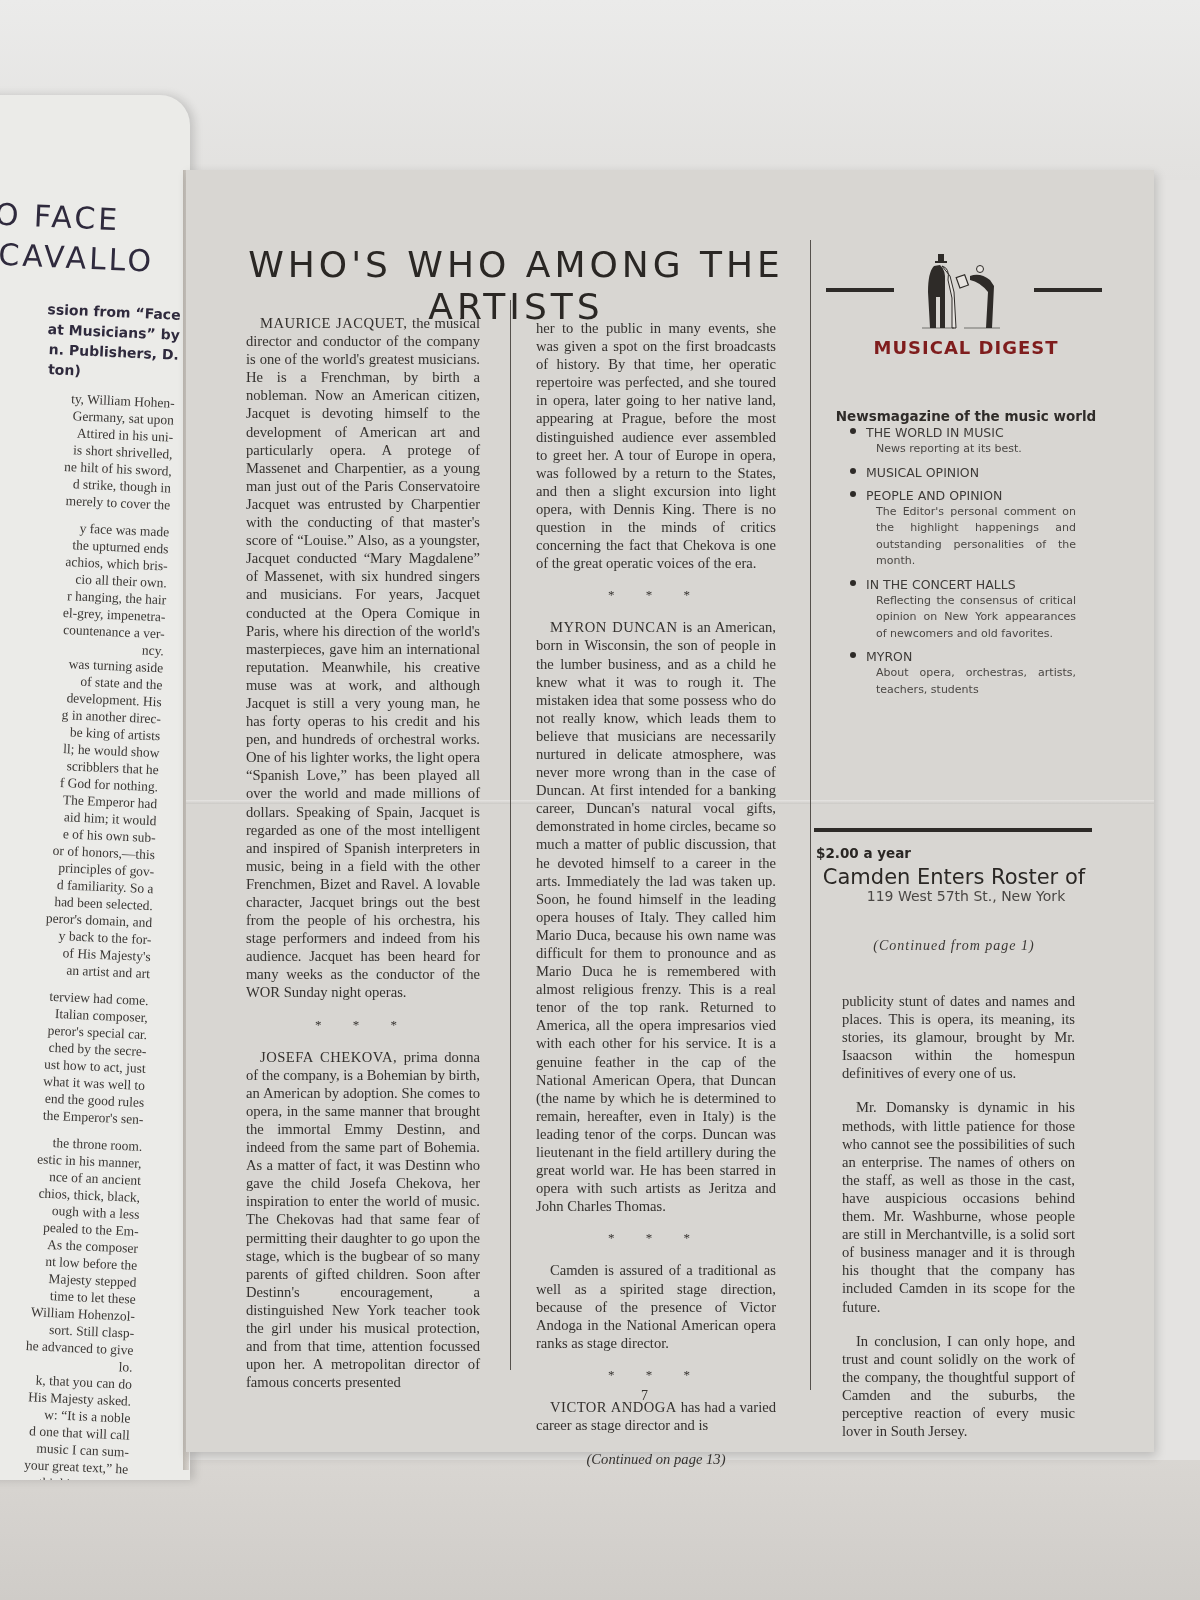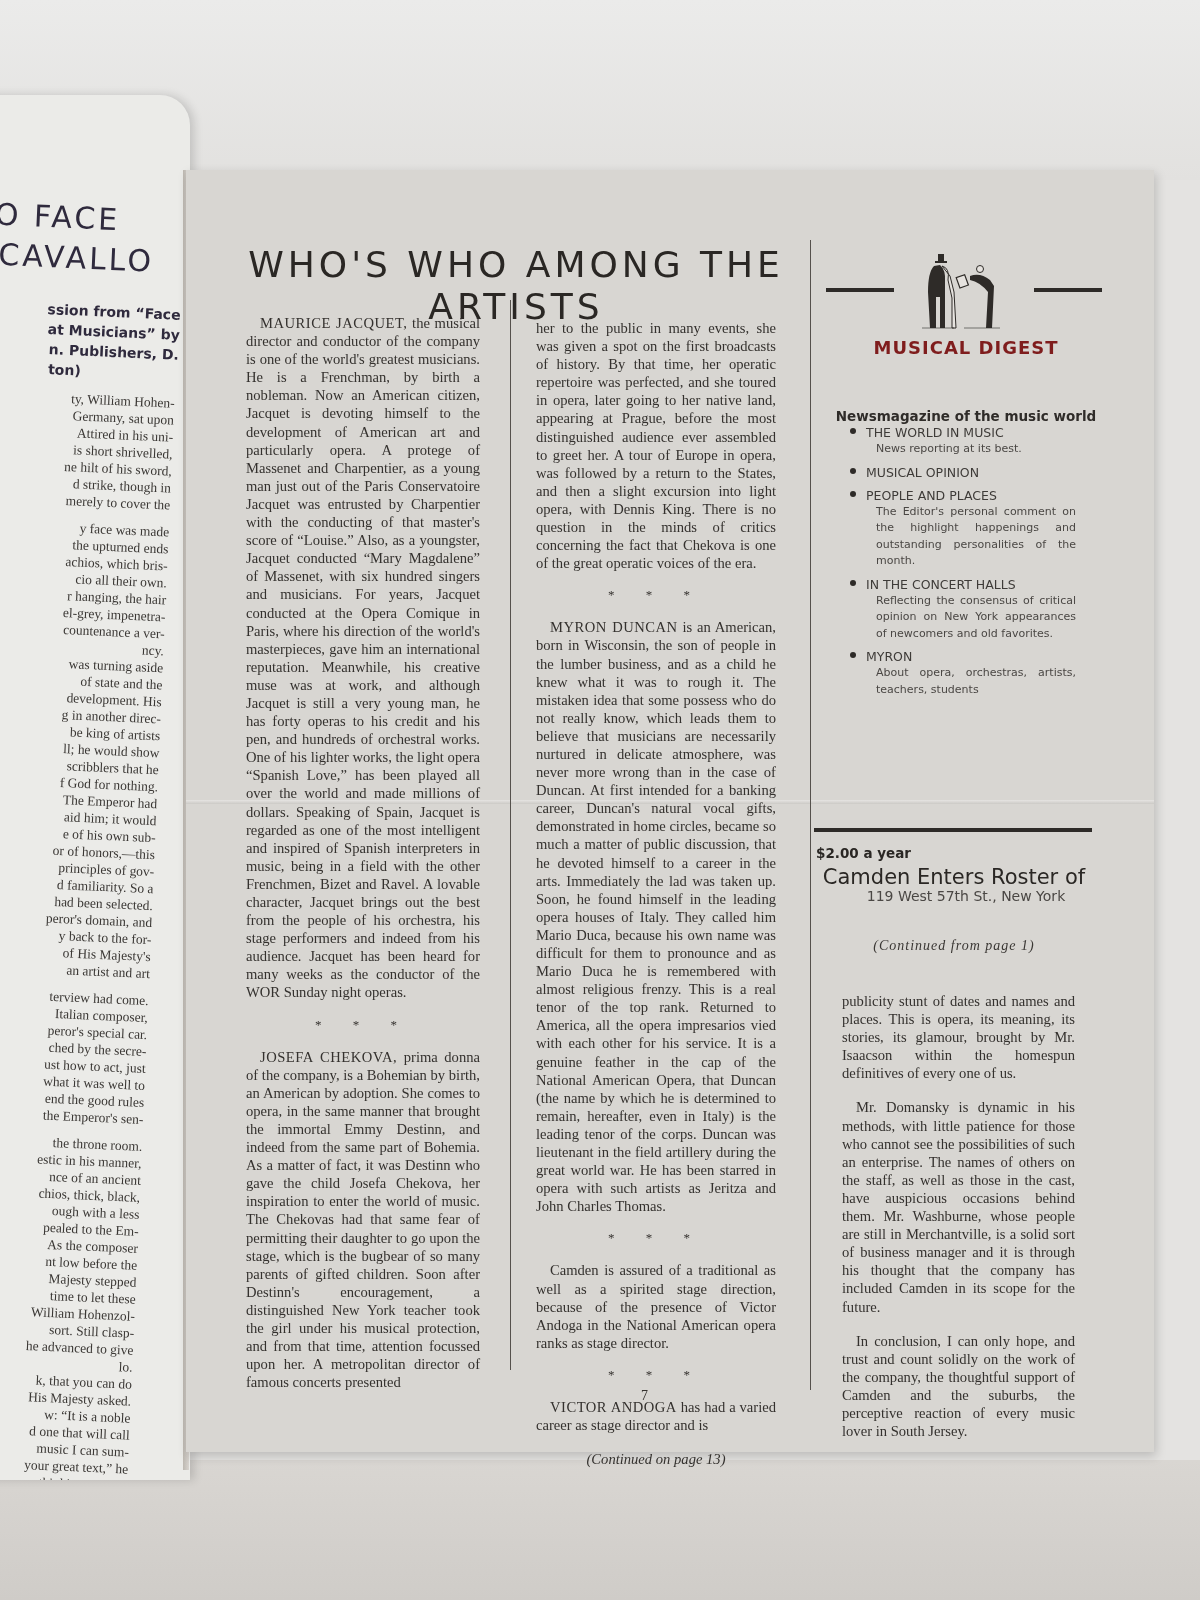--- a/index.html
+++ b/index.html
@@ -225,21 +225,21 @@
         <span class="bullet"></span>
         <div class="head">THE WORLD IN MUSIC</div>
         <div class="desc">News reporting at its best.</div>
       </div>
       <div class="ad-item">
         <span class="bullet"></span>
         <div class="head">MUSICAL OPINION</div>
       </div>
       <div class="ad-item">
         <span class="bullet"></span>
-        <div class="head">PEOPLE AND PLACES</div>
+        <div class="head">PEOPLE AND OPINION</div>
         <div class="desc">The Editor's personal comment on the highlight happenings and outstanding personalities of the month.</div>
       </div>
       <div class="ad-item">
         <span class="bullet"></span>
         <div class="head">IN THE CONCERT HALLS</div>
         <div class="desc">Reflecting the consensus of critical opinion on New York appearances of newcomers and old favorites.</div>
       </div>
       <div class="ad-item">
         <span class="bullet"></span>
         <div class="head">MYRON</div>

